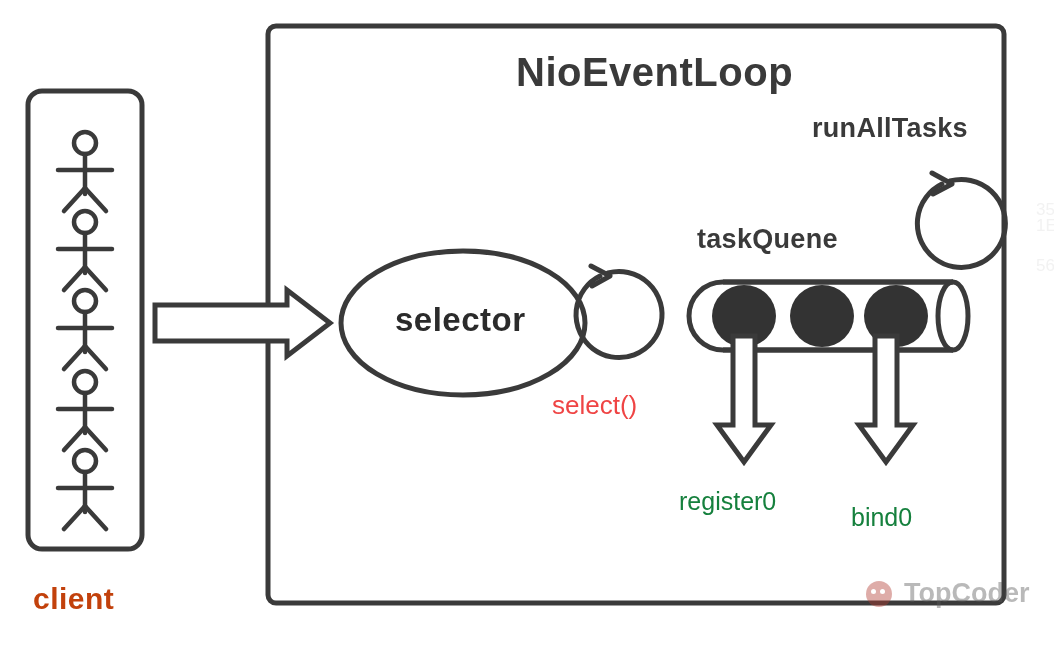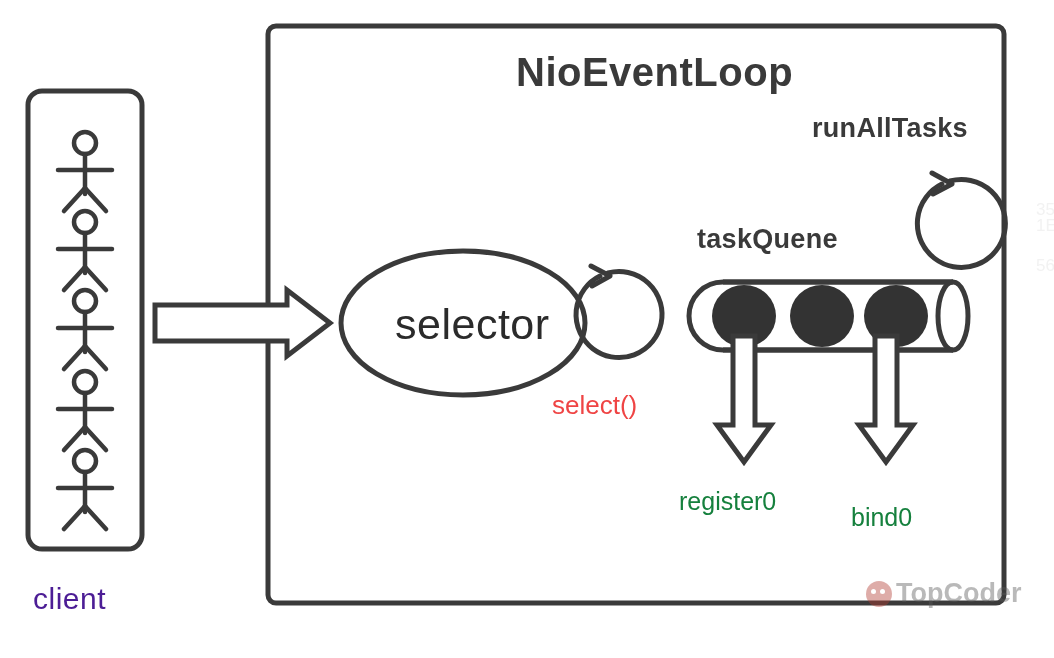--- a/index.html
+++ b/index.html
@@ -34,50 +34,50 @@
     color: #3a3a3a;
     letter-spacing: 0.5px;
   }
   .lbl-bold {
     font-size: 27px;
     font-weight: bold;
     color: #3a3a3a;
     letter-spacing: 0.3px;
   }
   .lbl-selector {
-    font-size: 43px;
-    font-weight: normal;
+    font-size: 33px;
+    font-weight: bold;
     color: #2b2b2b;
     letter-spacing: 0.5px;
   }
   .lbl-client {
     font-size: 30px;
-    font-weight: normal;
-    color: #4c1d95;
+    font-weight: bold;
+    color: #c2410c;
     letter-spacing: 0.5px;
   }
   
   .lbl-gray {
     font-size: 26px;
     font-weight: normal;
     color: #ef4444;
   }
   .lbl-gray-sm {
     font-size: 25px;
     font-weight: normal;
     color: #15803d;
   }
   
   #watermark {
     position: absolute;
     left: 866px;
     top: 578px;
     display: flex;
     align-items: center;
-    gap: 4px;
+    gap: 12px;
     opacity: 0.42;
   }
   #wm-logo {
     width: 26px;
     height: 26px;
     border-radius: 50%;
     background: #b23b32;
     position: relative;
     flex: 0 0 auto;
   }

